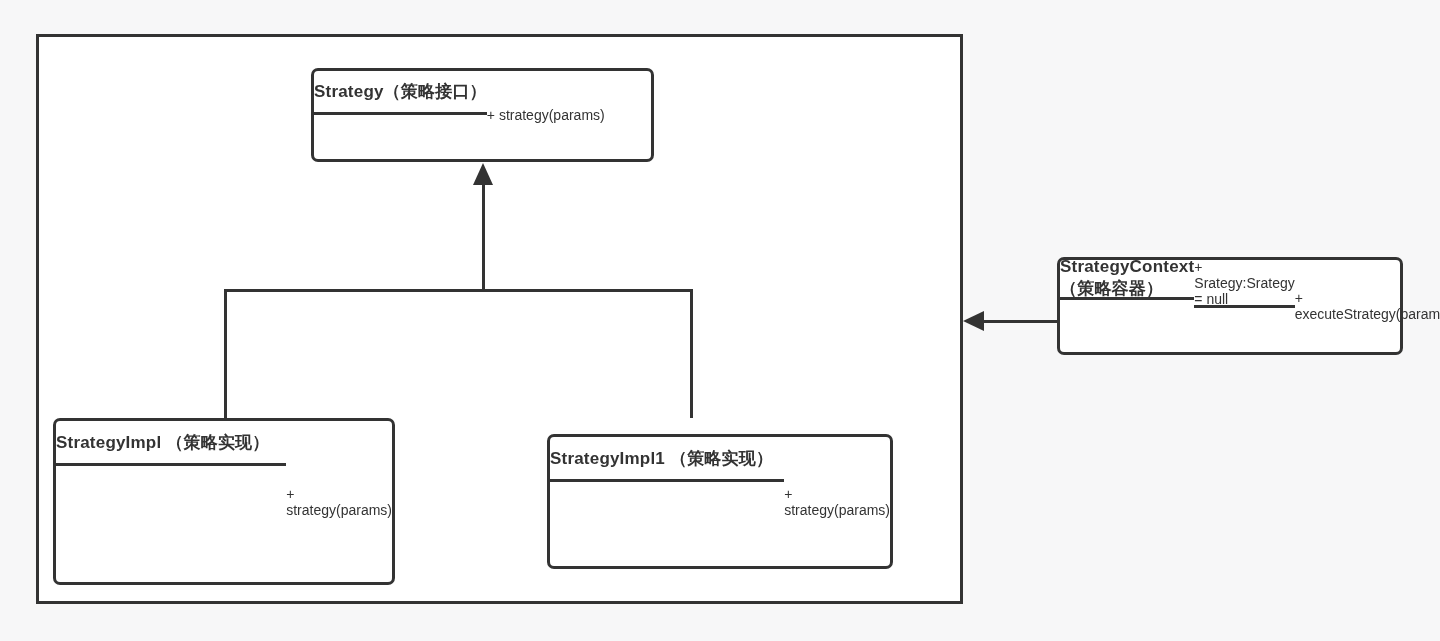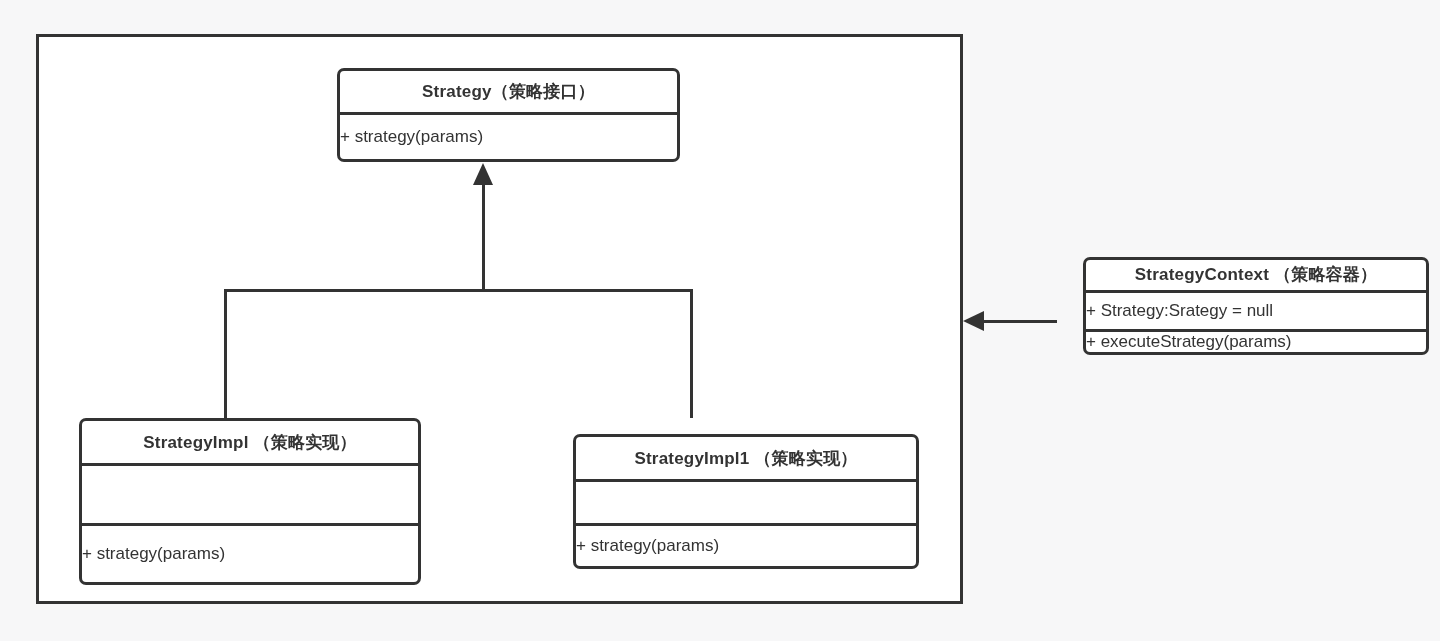--- a/index.html
+++ b/index.html
@@ -15,30 +15,30 @@
   
   .outer-box{
     position:absolute;left:36px;top:34px;width:927px;height:570px;
     background:#ffffff;border:3px solid #333;box-sizing:border-box;
   }
 
   
   .uml-class{
     position:absolute;background:#fff;border:3px solid #333;
     border-radius:7px;box-sizing:border-box;
-    display:flex;flex-direction:column;margin-left:26px;
+    display:flex;
   }
   .uml-head{
     display:flex;align-items:center;justify-content:center;
     font-weight:bold;font-size:17px;letter-spacing:.2px;
     border-bottom:3px solid #333;box-sizing:border-box;
   }
   .uml-row{
     display:flex;align-items:center;
-    font-size:17px;box-sizing:border-box;
+    font-size:14px;box-sizing:border-box;
   }
   .uml-row.divided{border-bottom:3px solid #333;}
 
   #cls-strategy{left:311px;top:68px;width:343px;height:94px;}
   #cls-strategy .uml-head{height:44px;}
   #cls-strategy .uml-row{flex:1;}
 
   #cls-impl{left:53px;top:418px;width:342px;height:167px;}
   #cls-impl1{left:547px;top:434px;width:346px;height:135px;}
   .impl .uml-head{height:45px;}
@@ -98,17 +98,17 @@
   </div>
 
   <div class="uml-class impl" id="cls-impl1">
     <div class="uml-head">StrategyImpl1 （策略实现）</div>
     <div class="uml-row mid divided"></div>
     <div class="uml-row">+ strategy(params)</div>
   </div>
 
   <div class="uml-class" id="cls-context">
     <div class="uml-head">StrategyContext （策略容器）</div>
-    <div class="uml-row attr divided">+ Strategy:Srategy = null</div>
+    <div class="uml-row attr divided">+ Srategy:Srategy = null</div>
     <div class="uml-row meth">+ executeStrategy(params)</div>
   </div>
 
 </div>
 
 </body></html>

